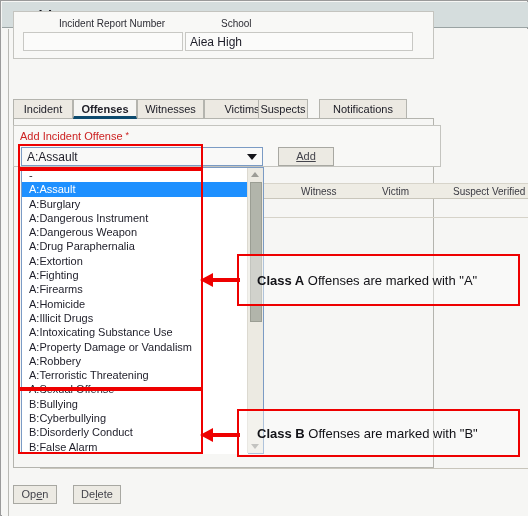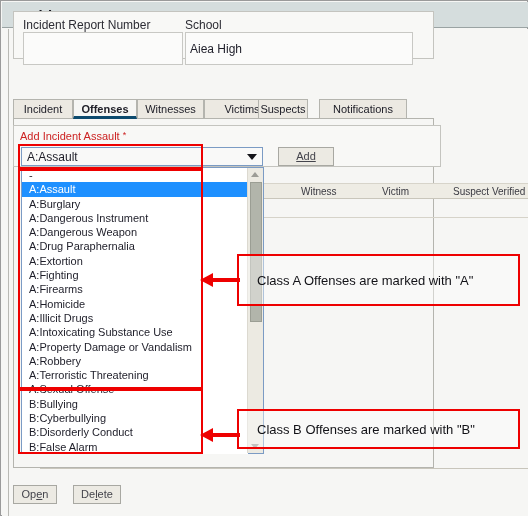--- a/index.html
+++ b/index.html
@@ -57,35 +57,36 @@
   #topgroup {
     position: absolute;
     left: 12px; top: 10px;
     width: 421px; height: 48px;
     box-sizing: border-box;
     border: 1px solid #c4c4bf;
     background: #f8f8f6;
   }
   .field-label {
     position: absolute;
-    font-size: 12px;
+    font-size: 10px;
     color: #2c2c34;
     white-space: nowrap;
+    margin-left: 36px;
   }
   .text-input {
     position: absolute;
     box-sizing: border-box;
     border: 1px solid #c8c8c4;
     background: #fbfbfa;
     font-family: "Liberation Sans", sans-serif;
     font-size: 12px;
     color: #1d1d28;
     padding: 8px 4px;
     line-height: 17px;
-    height: 33px;
+    height: 19px;
   }
   #irn-label { left: 9px; top: 6px; }
   #irn-input { left: 9px; top: 20px; width: 160px; }
   #school-label { left: 171px; top: 6px; }
   #school-input { left: 171px; top: 20px; width: 228px; }
 
   
   #tabs {
     position: absolute;
     left: 12px; top: 98px;
@@ -287,23 +288,23 @@
     z-index: 31;
     font-size: 13px;
     color: #121217;
     white-space: nowrap;
   }
   .callout .ctext {
     position: absolute;
     left: 18px; top: 50%;
     transform: translateY(-50%);
   }
-  .callout .ctext b { font-weight: normal; }
+  .callout .ctext b { font-weight: bold; }
   #callout-a { left: 236px; top: 253px; width: 283px; height: 52px; }
-  #callout-b { left: 236px; top: 408px; width: 283px; height: 40px; }
+  #callout-b { left: 236px; top: 408px; width: 283px; height: 48px; }
 
   .arrow {
     position: absolute;
     z-index: 32;
     height: 14px;
   }
   .arrow .shaft {
     position: absolute;
     right: 0; top: 5px;
     height: 4px;
@@ -356,21 +357,21 @@
   <div id="table-head">
       <div class="col" style="left: 261px;">Witness</div>
       <div class="col" style="left: 342px;">Victim</div>
       <div class="col" style="left: 413px;">Suspect Verified</div>
     </div>
   <div id="table-sep"></div>
   <div id="panel-bottom-rule"></div>
 
   <div id="inner-group"></div>
   <div id="addoffense-label">
-    <span>Add Incident Assault</span>
+    <span>Add Incident Offense</span>
     <span class="star">*</span>
   </div>
 
   <div id="combo">
     <div id="combo-value">A:Assault</div>
     <div id="combo-arrow"></div>
   </div>
 
   <div class="btn" id="add-btn">
     <u>Add</u>

